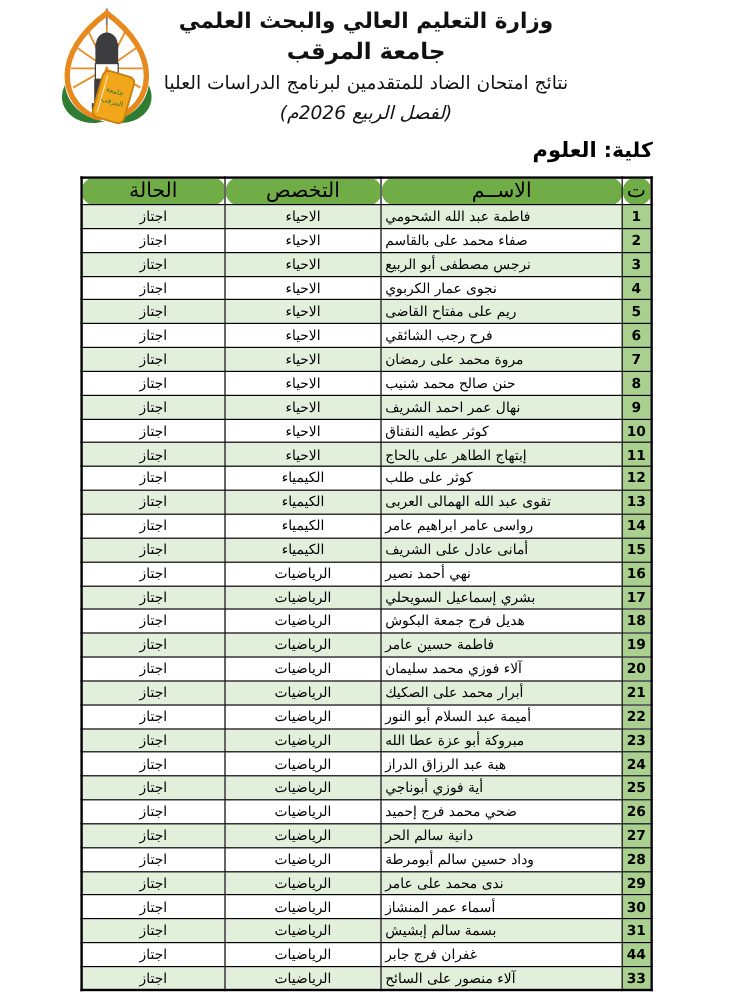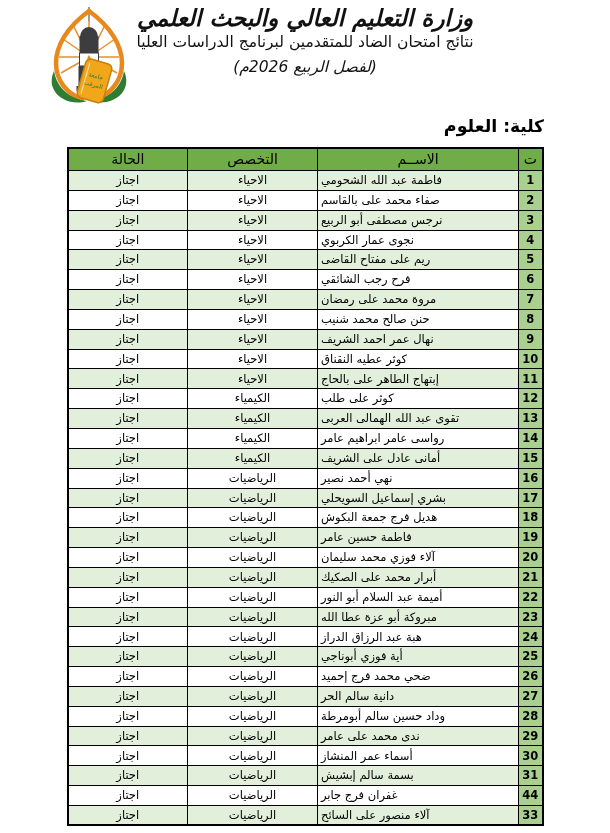--- a/index.html
+++ b/index.html
@@ -5,21 +5,21 @@
   html,body{margin:0;padding:0;background:#ffffff;}
   body{
     width:610px;height:833px;overflow:hidden;position:relative;
     font-family:"DejaVu Sans", sans-serif;color:#111;
     direction:rtl;
   }
   
   .doc-header{position:relative;height:112px;width:610px;}
   .logo{position:absolute;left:33px;top:5px;width:112px;height:106px;}
   .titles{position:absolute;top:6px;left:0;right:0;text-align:center;direction:rtl;}
-  .t1{font-size:23px;font-weight:bold;line-height:24px;font-style:italic;}
+  .t1{font-size:18px;font-weight:bold;line-height:24px;}
   .t2{font-size:19px;font-weight:bold;line-height:27px;}
   .t3{font-size:15.5px;line-height:25px;}
   .t4{font-size:15.5px;line-height:24px;font-style:italic;}
   
   .faculty{
     direction:rtl;text-align:right;padding:4px 66px 0 0;height:28px;
     font-size:17px;font-weight:bold;color:#000;
   }
   .faculty .fname{font-size:17.5px;}
   
@@ -28,21 +28,21 @@
     border-collapse:collapse;table-layout:fixed;
     border:2px solid #000;
   }
   table.results th, table.results td{
     border:1.4px solid #000;
     padding:0 3px;overflow:hidden;white-space:nowrap;
     font-size:11.5px;line-height:1.1;vertical-align:middle;color:#000;
   }
   table.results thead th{
     background:var(--header-green,#70AD47);
-    height:21px;text-align:center;font-weight:normal;font-size:14px;
+    height:21px;text-align:center;font-weight:normal;font-size:17px;border-radius:11px;
   }
   table.results tbody tr{height:19.85px;}
   td.c-no{
     background:var(--index-green,#A9D08E);
     text-align:center;font-weight:bold;font-size:12px;
     font-family:"DejaVu Sans", sans-serif;
   }
   td.c-name{text-align:left;padding-right:5px;}
   td.c-major, td.c-status{text-align:center;}
   tr.odd td.c-name, tr.odd td.c-major, tr.odd td.c-status{background:var(--stripe-green,#E2EFDA);}
@@ -89,20 +89,21 @@
       <g transform="rotate(16 62 76)">
         <rect x="48" y="56" width="27" height="40" rx="5" fill="#F2A71B" stroke="#C77F10" stroke-width="1.5"></rect>
         <line x1="52" y1="60" x2="52" y2="92" stroke="#ffffff" stroke-width="1" opacity="0.7"></line>
         <text x="61.5" y="73" font-size="6" fill="#2E7D32" text-anchor="middle" font-family="DejaVu Sans, sans-serif">جامعة</text>
         <text x="61.5" y="82" font-size="6" fill="#2E7D32" text-anchor="middle" font-family="DejaVu Sans, sans-serif">المرقب</text>
       </g>
     </svg>
   </div>
   <div class="titles">
     <div class="t1">وزارة التعليم العالي والبحث العلمي</div>
+    <div class="t2">جامعة المرقب</div>
     <div class="t3">نتائج امتحان الضاد للمتقدمين لبرنامج الدراسات العليا</div>
     <div class="t4">(لفصل الربيع 2026م)</div>
   </div>
 </div>
 
 <div class="faculty">
   <span>كلية:</span>
   <span class="fname">العلوم</span>
 </div>
 

